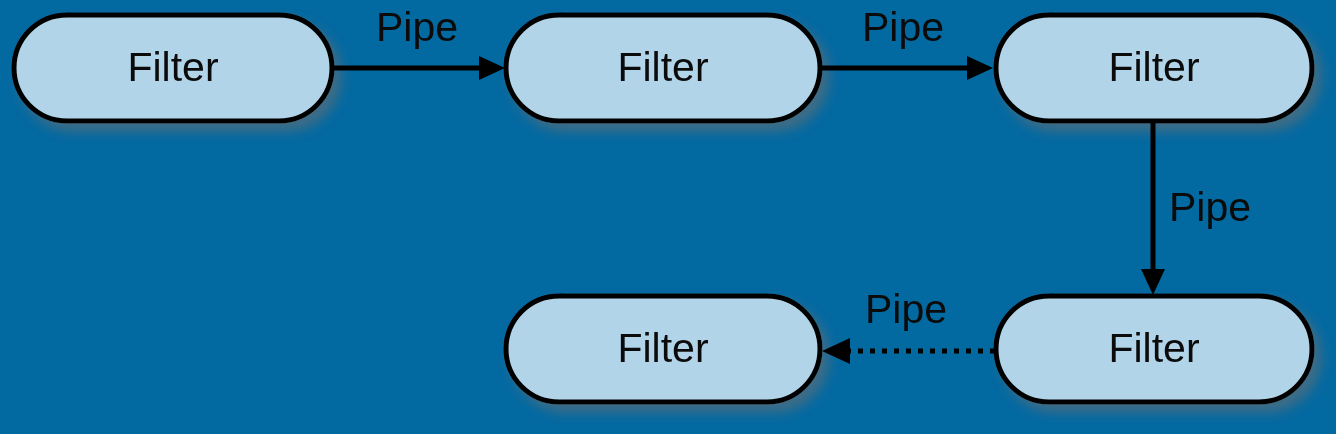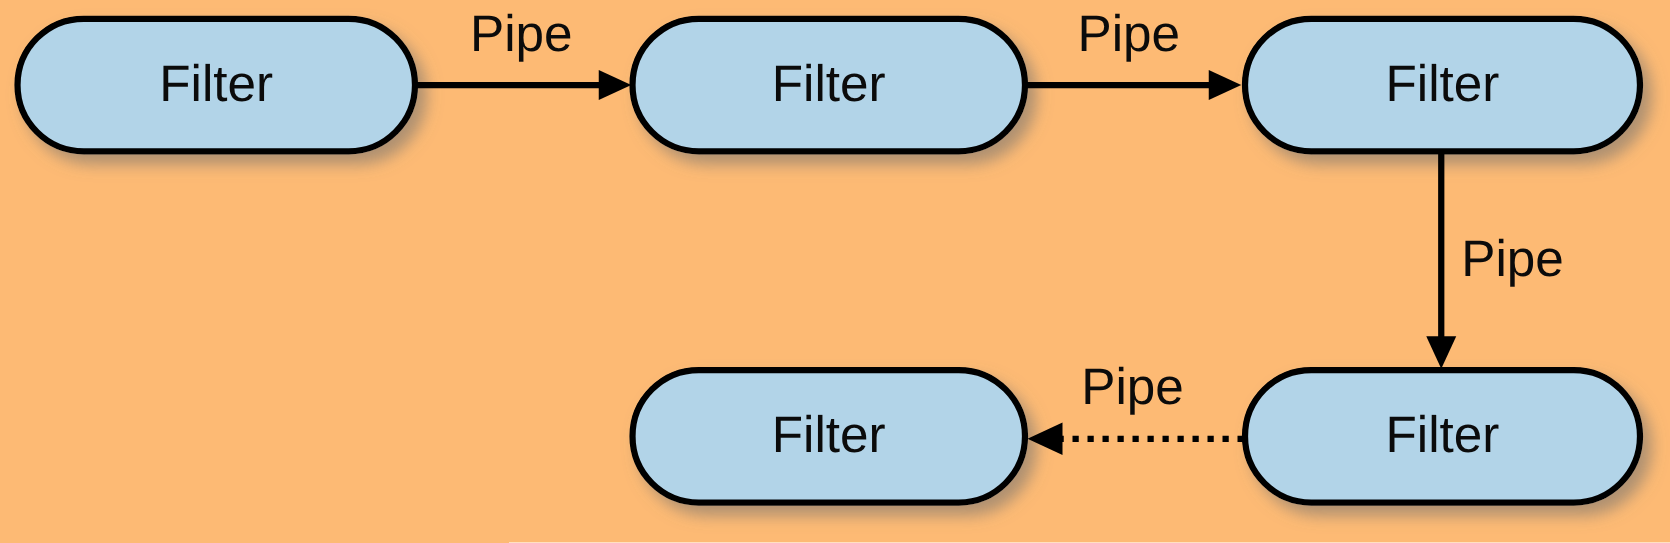--- a/index.html
+++ b/index.html
@@ -8,21 +8,21 @@
     padding: 0;
     background: #ffffff;
   }
   body {
     font-family: "Liberation Sans", "DejaVu Sans", sans-serif;
   }
   #canvas {
     position: relative;
     width: 1336px;
     height: 434px;
-    background: #fdba74;
+    background: #0369a1;
     overflow: hidden;
   }
   #diagram-svg {
     position: absolute;
     left: 0;
     top: 0;
     width: 1336px;
     height: 434px;
   }
   .filter-label {

